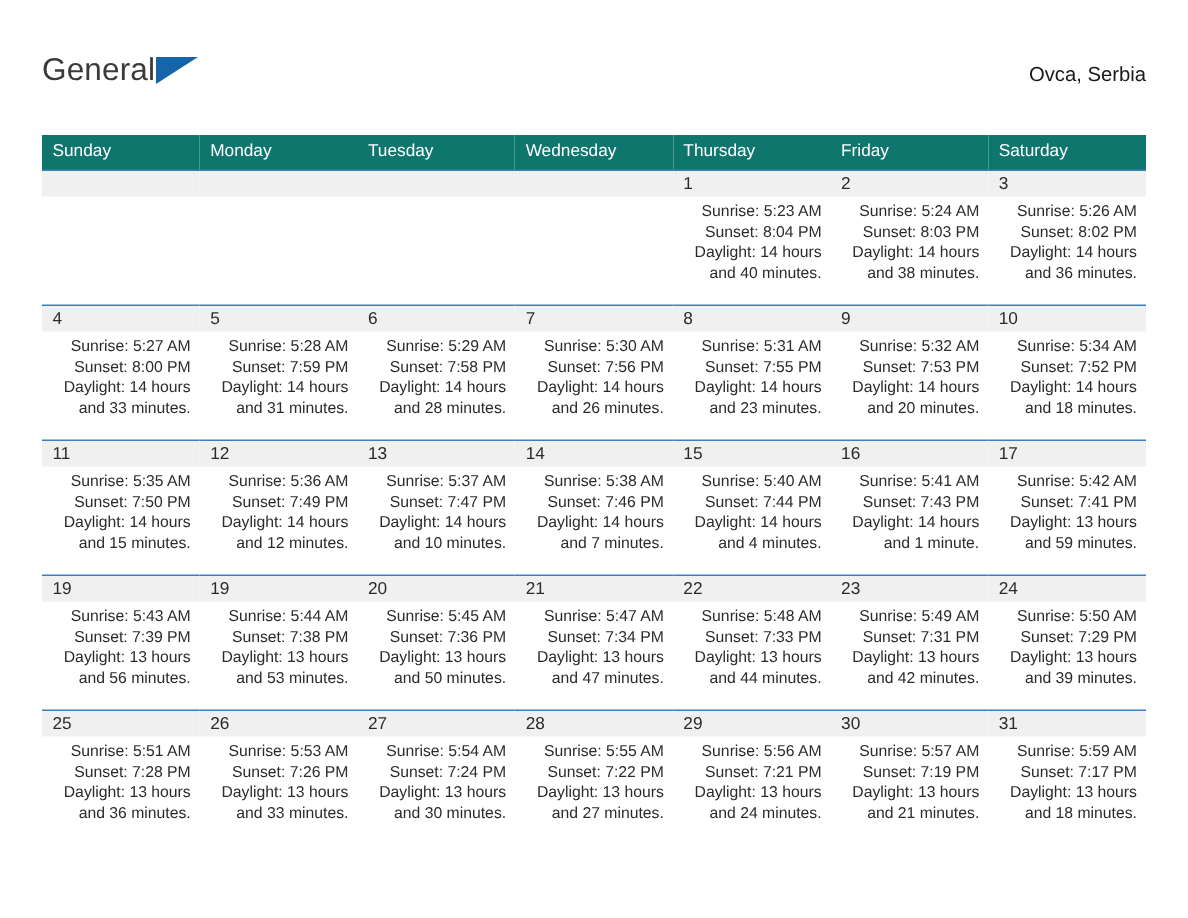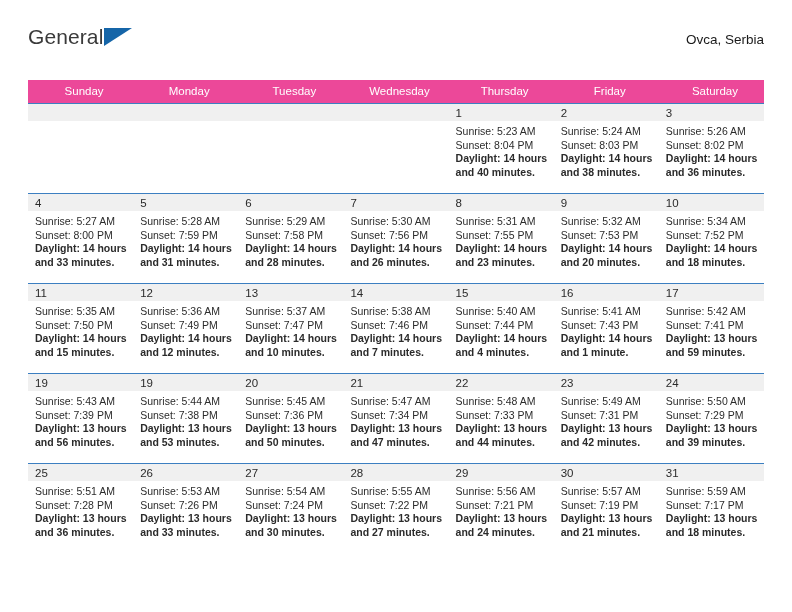--- a/index.html
+++ b/index.html
@@ -9,21 +9,21 @@
     height: 612px;
     background: #ffffff;
     font-family: "Liberation Sans", sans-serif;
     overflow: hidden;
   }
 
   .page {
     width: 792px;
     height: 612px;
     position: relative;
-    padding: 0 28px;
+    padding: 10px 28px;
   }
 
   
   .header {
     display: flex;
     align-items: flex-start;
     justify-content: space-between;
     height: 72px;
     padding-top: 26px;
   }
@@ -75,25 +75,25 @@
 
   
   .calendar {
     width: 736px;
     border-collapse: collapse;
     table-layout: fixed;
     margin-top: 8px;
   }
 
   .calendar thead th {
-    background: #ec4899;
+    background: #0f766e;
     color: #ffffff;
     font-size: 11.5px;
     font-weight: normal;
-    text-align: center;
+    text-align: left;
     padding: 5px 0 6px 7px;
     height: 22px;
   }
 
   .calendar td {
     width: 105.14px;
     height: 90px;
     vertical-align: top;
     padding: 0;
     border-top: 1.5px solid #3c7fc1;
@@ -113,23 +113,24 @@
     font-size: 11.5px;
     color: #2a2a2a;
     line-height: 16px;
   }
 
   .cell-body {
     padding: 4px 6px 0 7px;
     font-size: 10.5px;
     color: #2b2b2b;
     line-height: 13.6px;
+    text-align: right;
   }
   .cell-body div { white-space: nowrap; }
-  .cell-body .daylight-wrap { white-space: normal; font-weight: bold; }
+  .cell-body .daylight-wrap { white-space: normal; }
 
   td.empty .date-band { background: #f0f0f0; }
   td.empty .cell-body { visibility: hidden; }
 </style>
 </head>
 <body>
 
 <div class="page">
 
   <div class="header">

